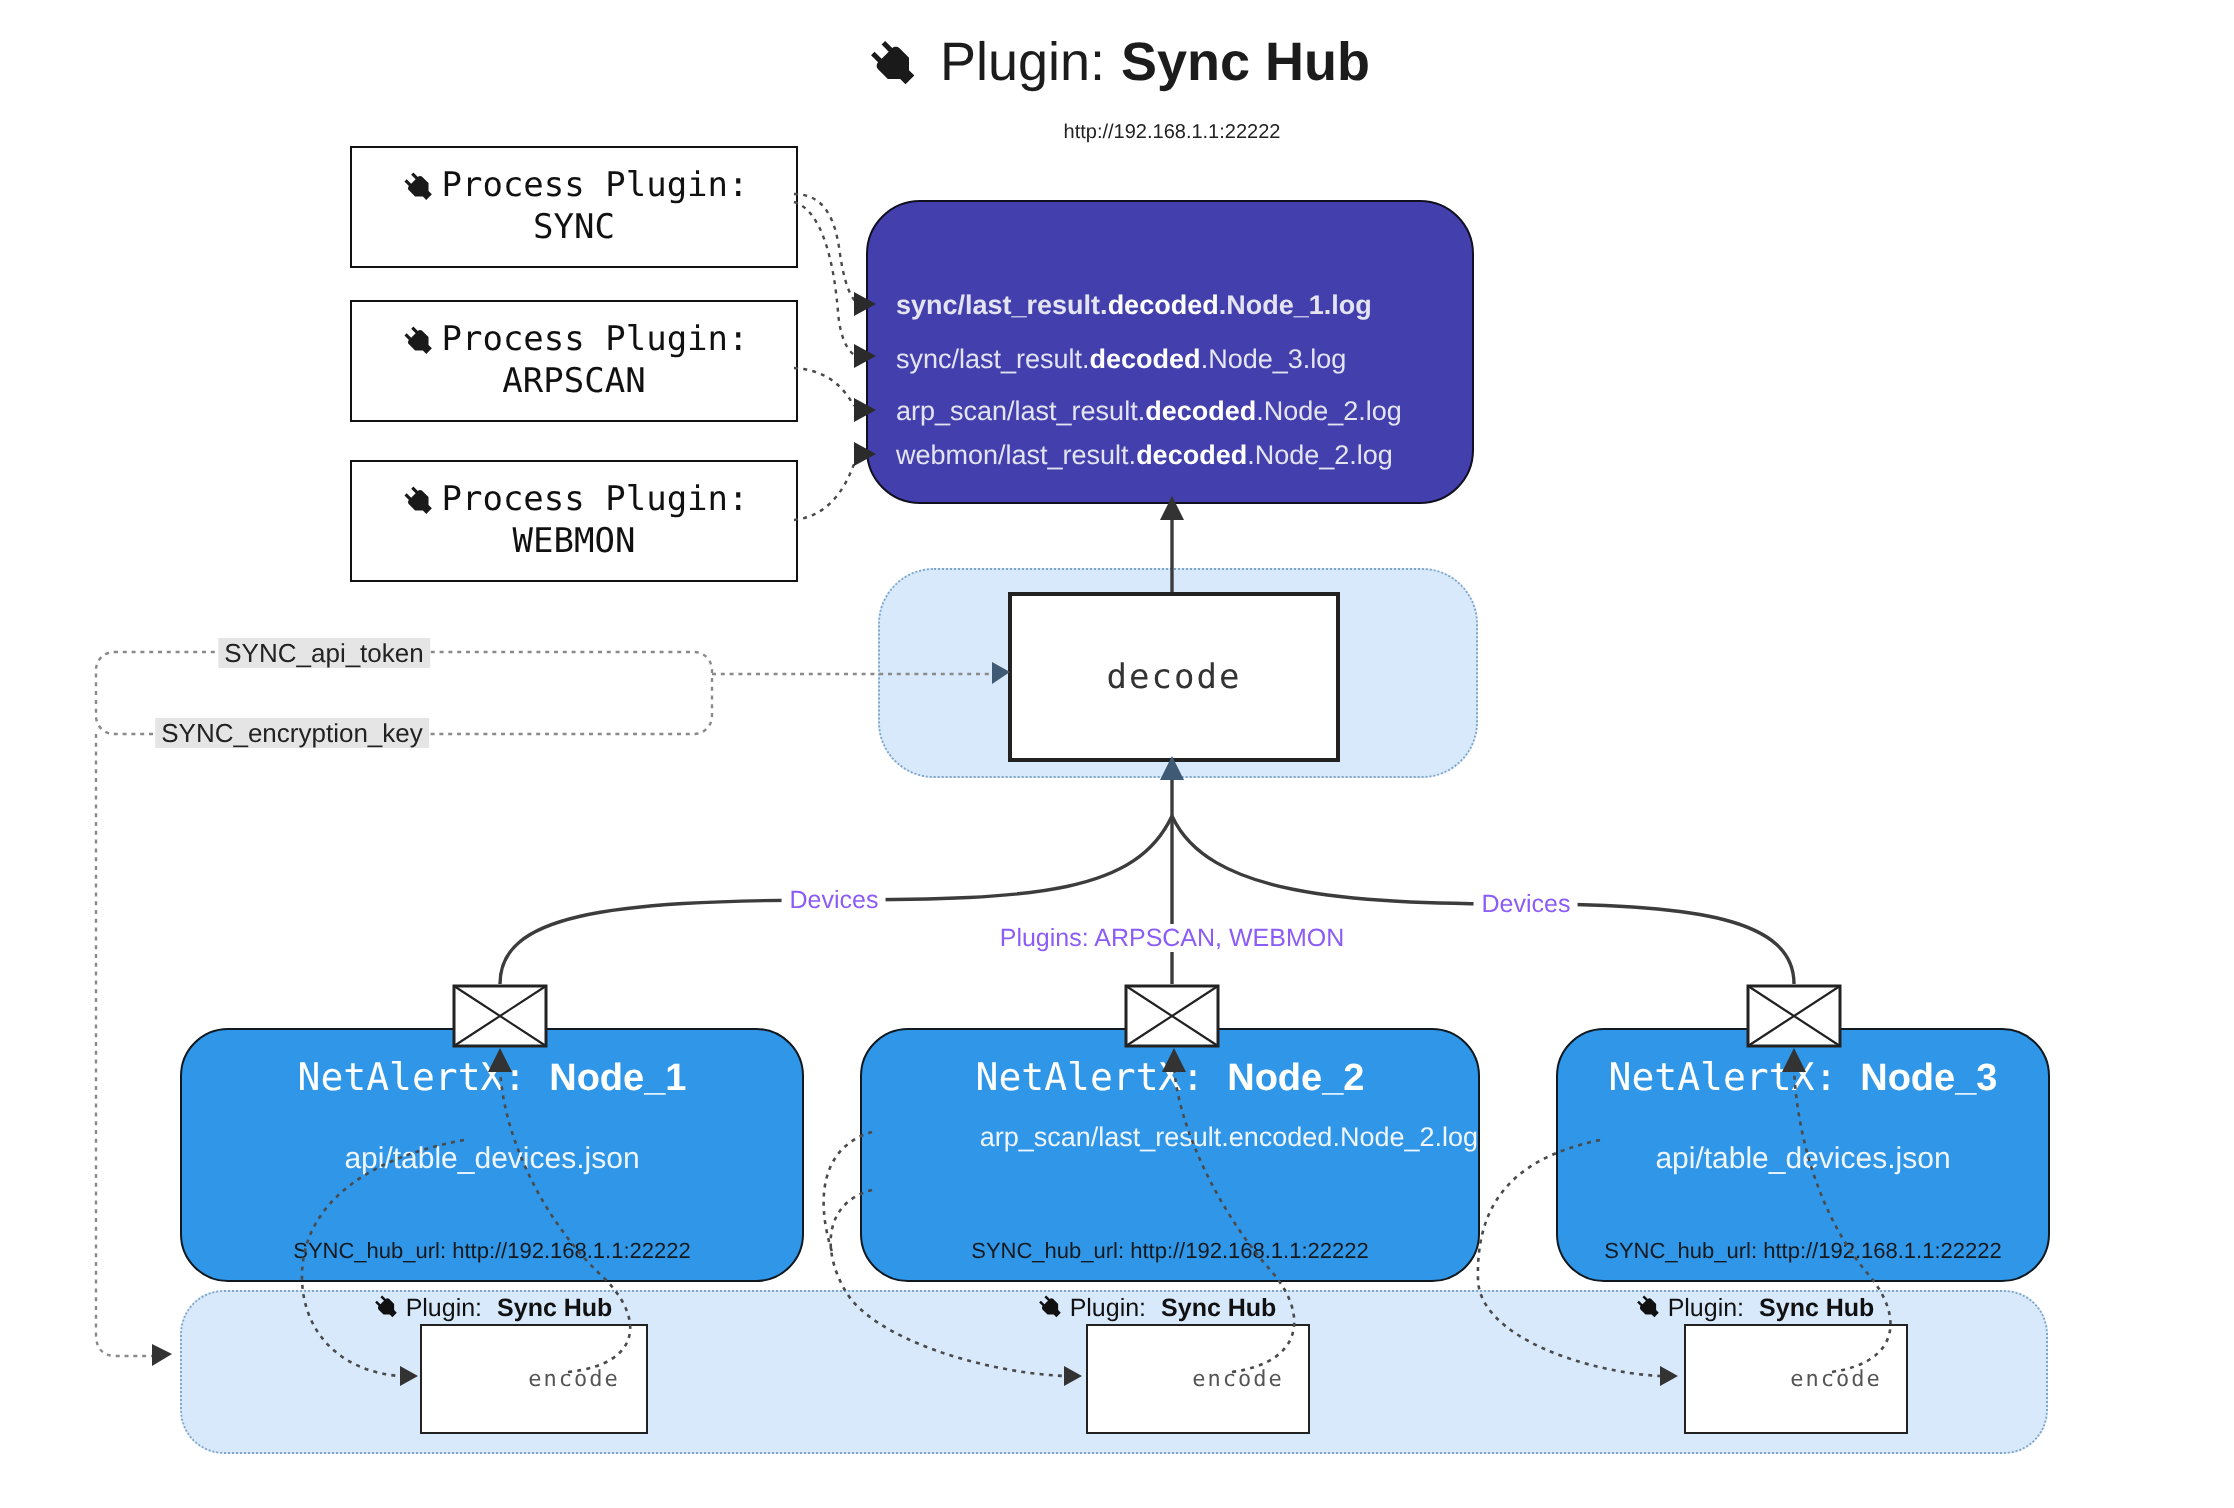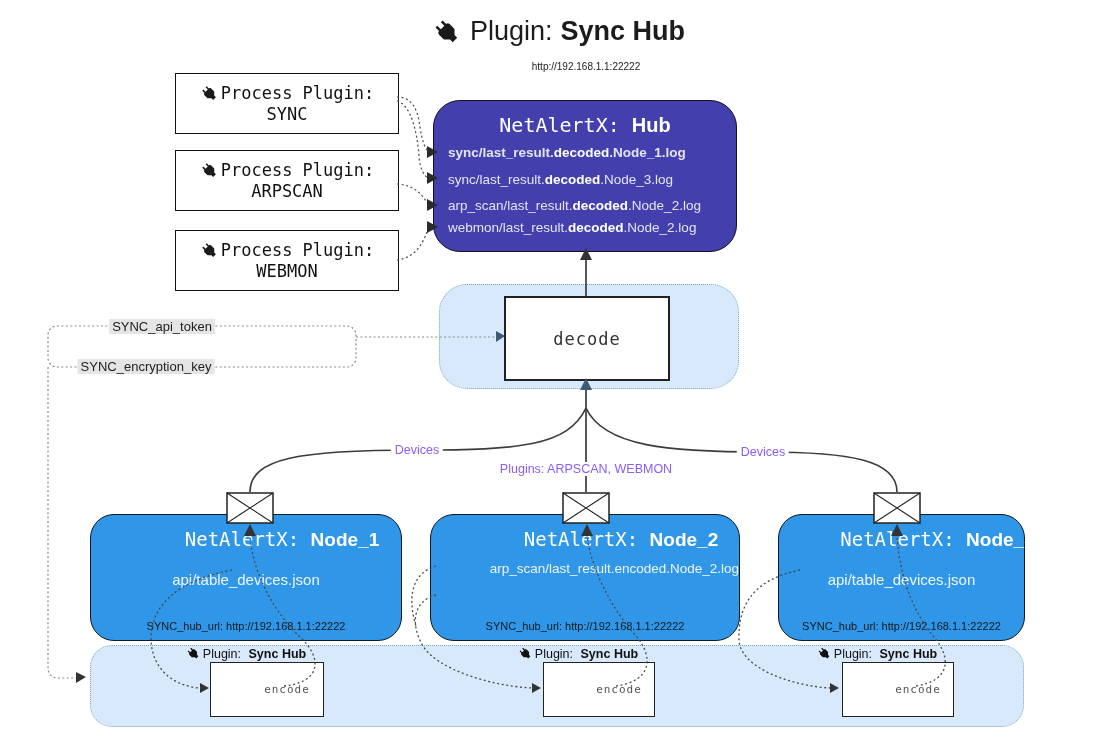--- a/index.html
+++ b/index.html
@@ -30,21 +30,21 @@
   .band1{left:439px;top:284px;width:298px;height:103px;border-radius:28px;}
   .decode-box{left:504px;top:296px;width:162px;height:81px;background:#fff;border:2px solid #222;
               display:flex;align-items:center;justify-content:center;z-index:2;
               font-family:"DejaVu Sans Mono",monospace;font-size:17px;letter-spacing:1px;color:#333;}
   
   .wlabel{background:#fff;padding:0 4px;font-size:12.5px;color:#8b5cf6;z-index:6;transform:translateX(-50%);white-space:nowrap;}
   .clabel{background:#e5e5e5;padding:0 3px;font-size:13px;color:#222;z-index:6;transform:translateX(-50%);white-space:nowrap;}
   
   .node{top:514px;height:125px;background:#2f96e8;border:1.6px solid #101820;border-radius:24px;z-index:1;}
   .node-row{position:absolute;left:0;width:100%;text-align:center;white-space:nowrap;}
-  .node-title{top:13px;color:#fff;font-family:"DejaVu Sans Mono",monospace;font-size:19px;padding-left:36px;}
+  .node-title{top:13px;color:#fff;font-family:"DejaVu Sans Mono",monospace;font-size:19px;}
   .node-file{color:#eef5fd;font-size:14px;}
   .node-url{top:105px;color:#15191d;font-size:11px;}
   
   .band2{left:90px;top:645px;width:932px;height:80px;border-radius:22px;}
   .enc-label{top:646px;display:flex;align-items:center;gap:2px;font-size:12.5px;color:#111;
              z-index:6;transform:translateX(-50%);white-space:nowrap;}
   .enc-label .plug{fill:#111;}
   .encode-box{top:662px;height:53px;background:#fff;border:1.8px solid #222;z-index:2;
               display:flex;align-items:center;justify-content:center;
               font-family:"DejaVu Sans Mono",monospace;font-size:11px;letter-spacing:1px;color:#555;padding-left:40px;}
@@ -86,24 +86,20 @@
         <svg class="plug" width="19" height="19" viewBox="0 0 24 24">
           <path d="M16 7V3h-2v4h-4V3H8v4C6.9 7 6 7.9 6 9v5.5L9.5 18v3h5v-3L18 14.5V9c0-1.1-.9-2-2-2z"></path>
         </svg>
         <span>Process Plugin:</span>
       </div>
     <div>WEBMON</div>
   </div>
 
   <div class="abs hub-url">http://192.168.1.1:22222</div>
   <div class="abs hub">
-    <div class="hub-title">
-      <span>NetAlertX:</span>
-      <span class="bname">Hub</span>
-    </div>
     <div class="hub-log" style="top:44px;font-weight:bold;"><span>sync/last_result.</span><b>decoded</b><span>.Node_1.log</span></div>
     <div class="hub-log" style="top:71px;"><span>sync/last_result.</span><b>decoded</b><span>.Node_3.log</span></div>
     <div class="hub-log" style="top:97px;"><span>arp_scan/last_result.</span><b>decoded</b><span>.Node_2.log</span></div>
     <div class="hub-log" style="top:119px;"><span>webmon/last_result.</span><b>decoded</b><span>.Node_2.log</span></div>
   </div>
 
   <div class="abs band band1"></div>
   <div class="abs decode-box">
     <span>decode</span>
   </div>

